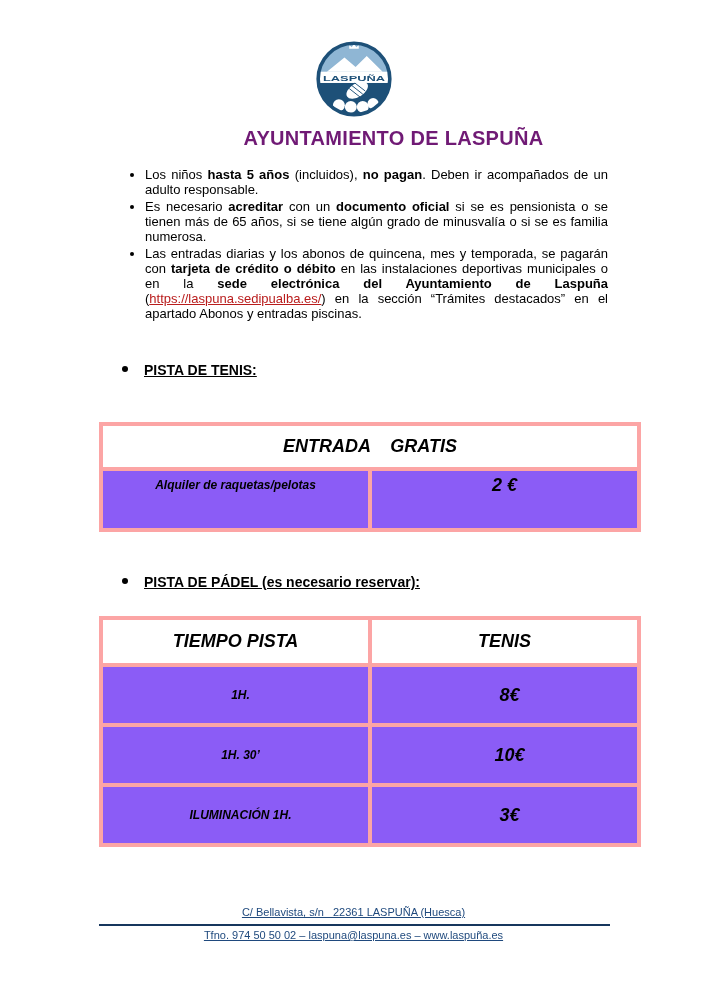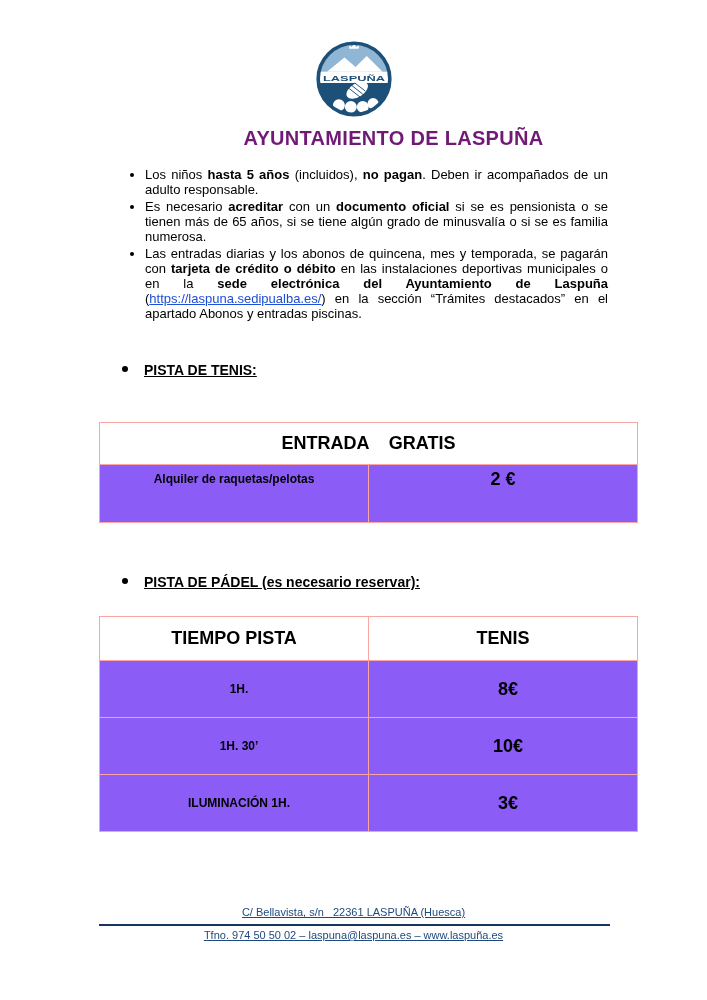--- a/index.html
+++ b/index.html
@@ -47,21 +47,21 @@
     box-sizing: border-box;
   }
   .bullets li {
     font-size: 13px;
     line-height: 15px;
     text-align: justify;
     margin: 0 0 2px 0;
   }
   .b { font-weight: bold; }
   .link {
-    color: #1d4ed8;
+    color: #b91c1c;
     text-decoration: underline;
     cursor: pointer;
   }
 
   
   .section-heading {
     position: absolute;
     left: 99px;
     font-size: 14px;
     font-weight: bold;
@@ -85,23 +85,24 @@
   .ptable {
     position: absolute;
     left: 99px;
     width: 538px;
     border-collapse: collapse;
     table-layout: fixed;
   }
   #table-tenis { top: 422px; }
   #table-padel { top: 616px; }
   .ptable th, .ptable td {
-    border: 1px solid #fca5a5;
+    border: 4px solid #fca5a5;
     padding: 0;
     text-align: center;
+    font-style: italic;
   }
   .hdr-big {
     background: #ffffff;
     font-size: 18px;
     font-weight: bold;
     vertical-align: middle;
     white-space: pre;
   }
   #table-tenis .hdr-big { height: 41px; }
   #table-padel .hdr-big { height: 43px; }

